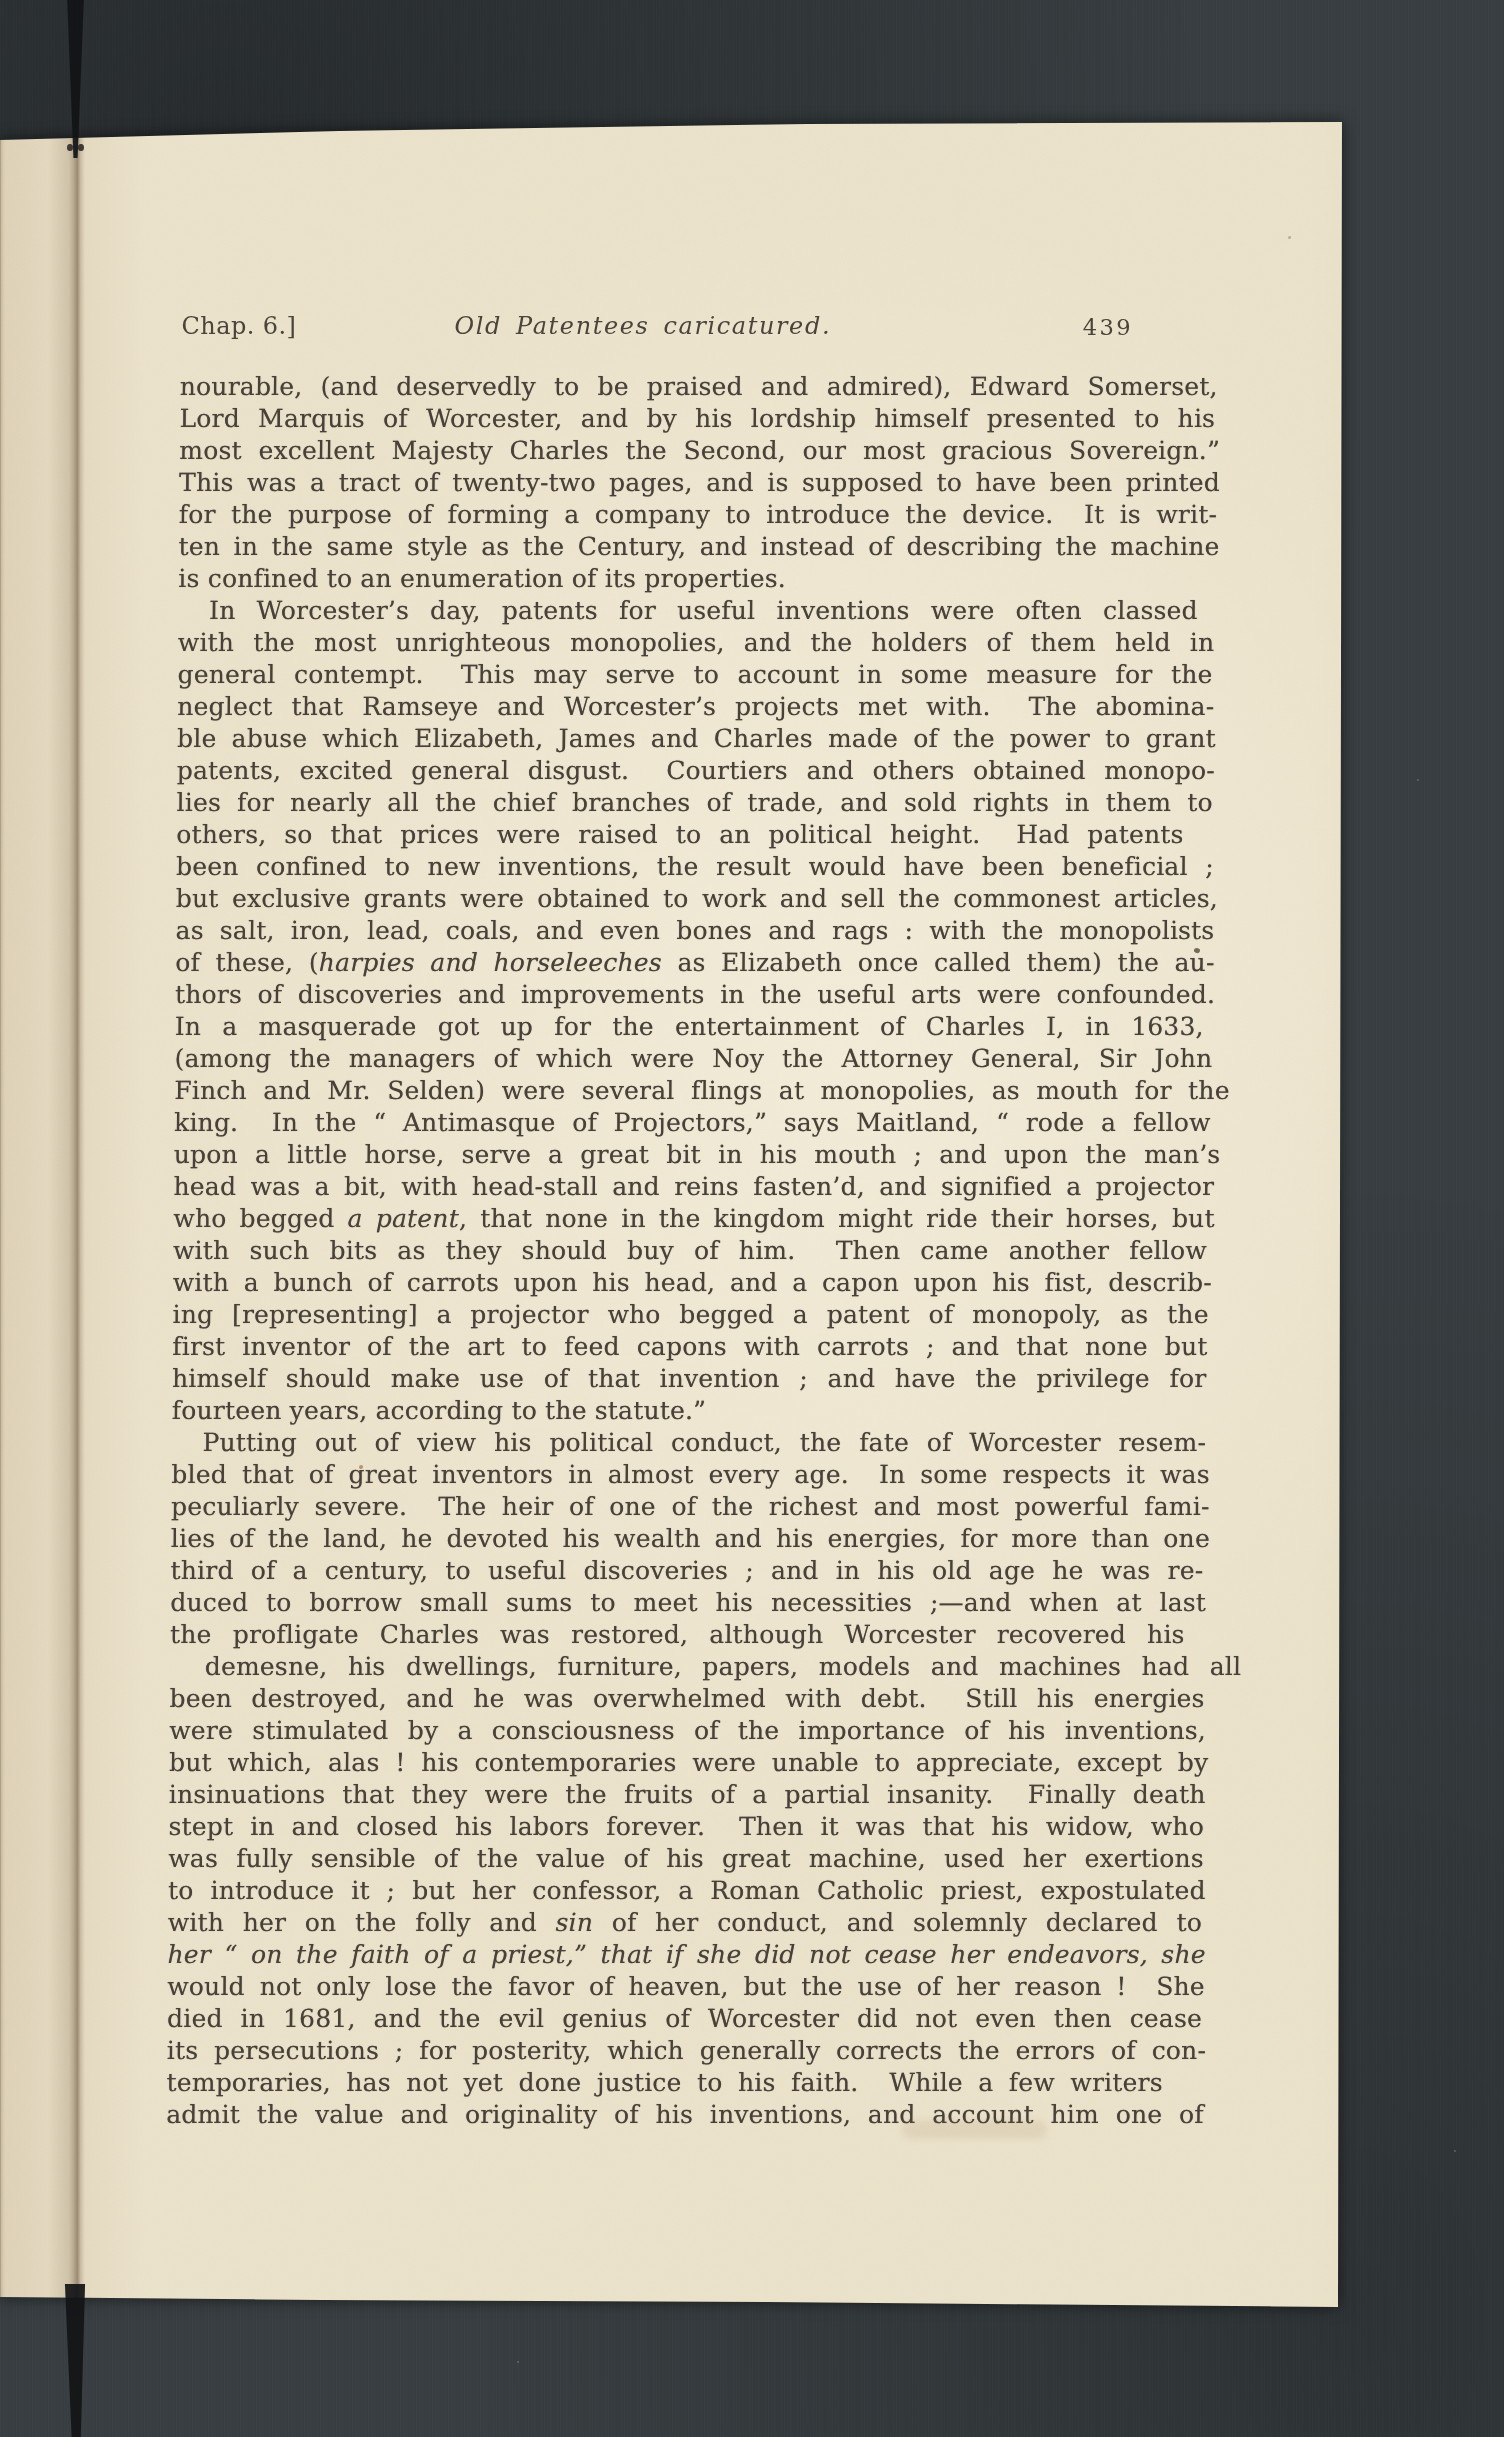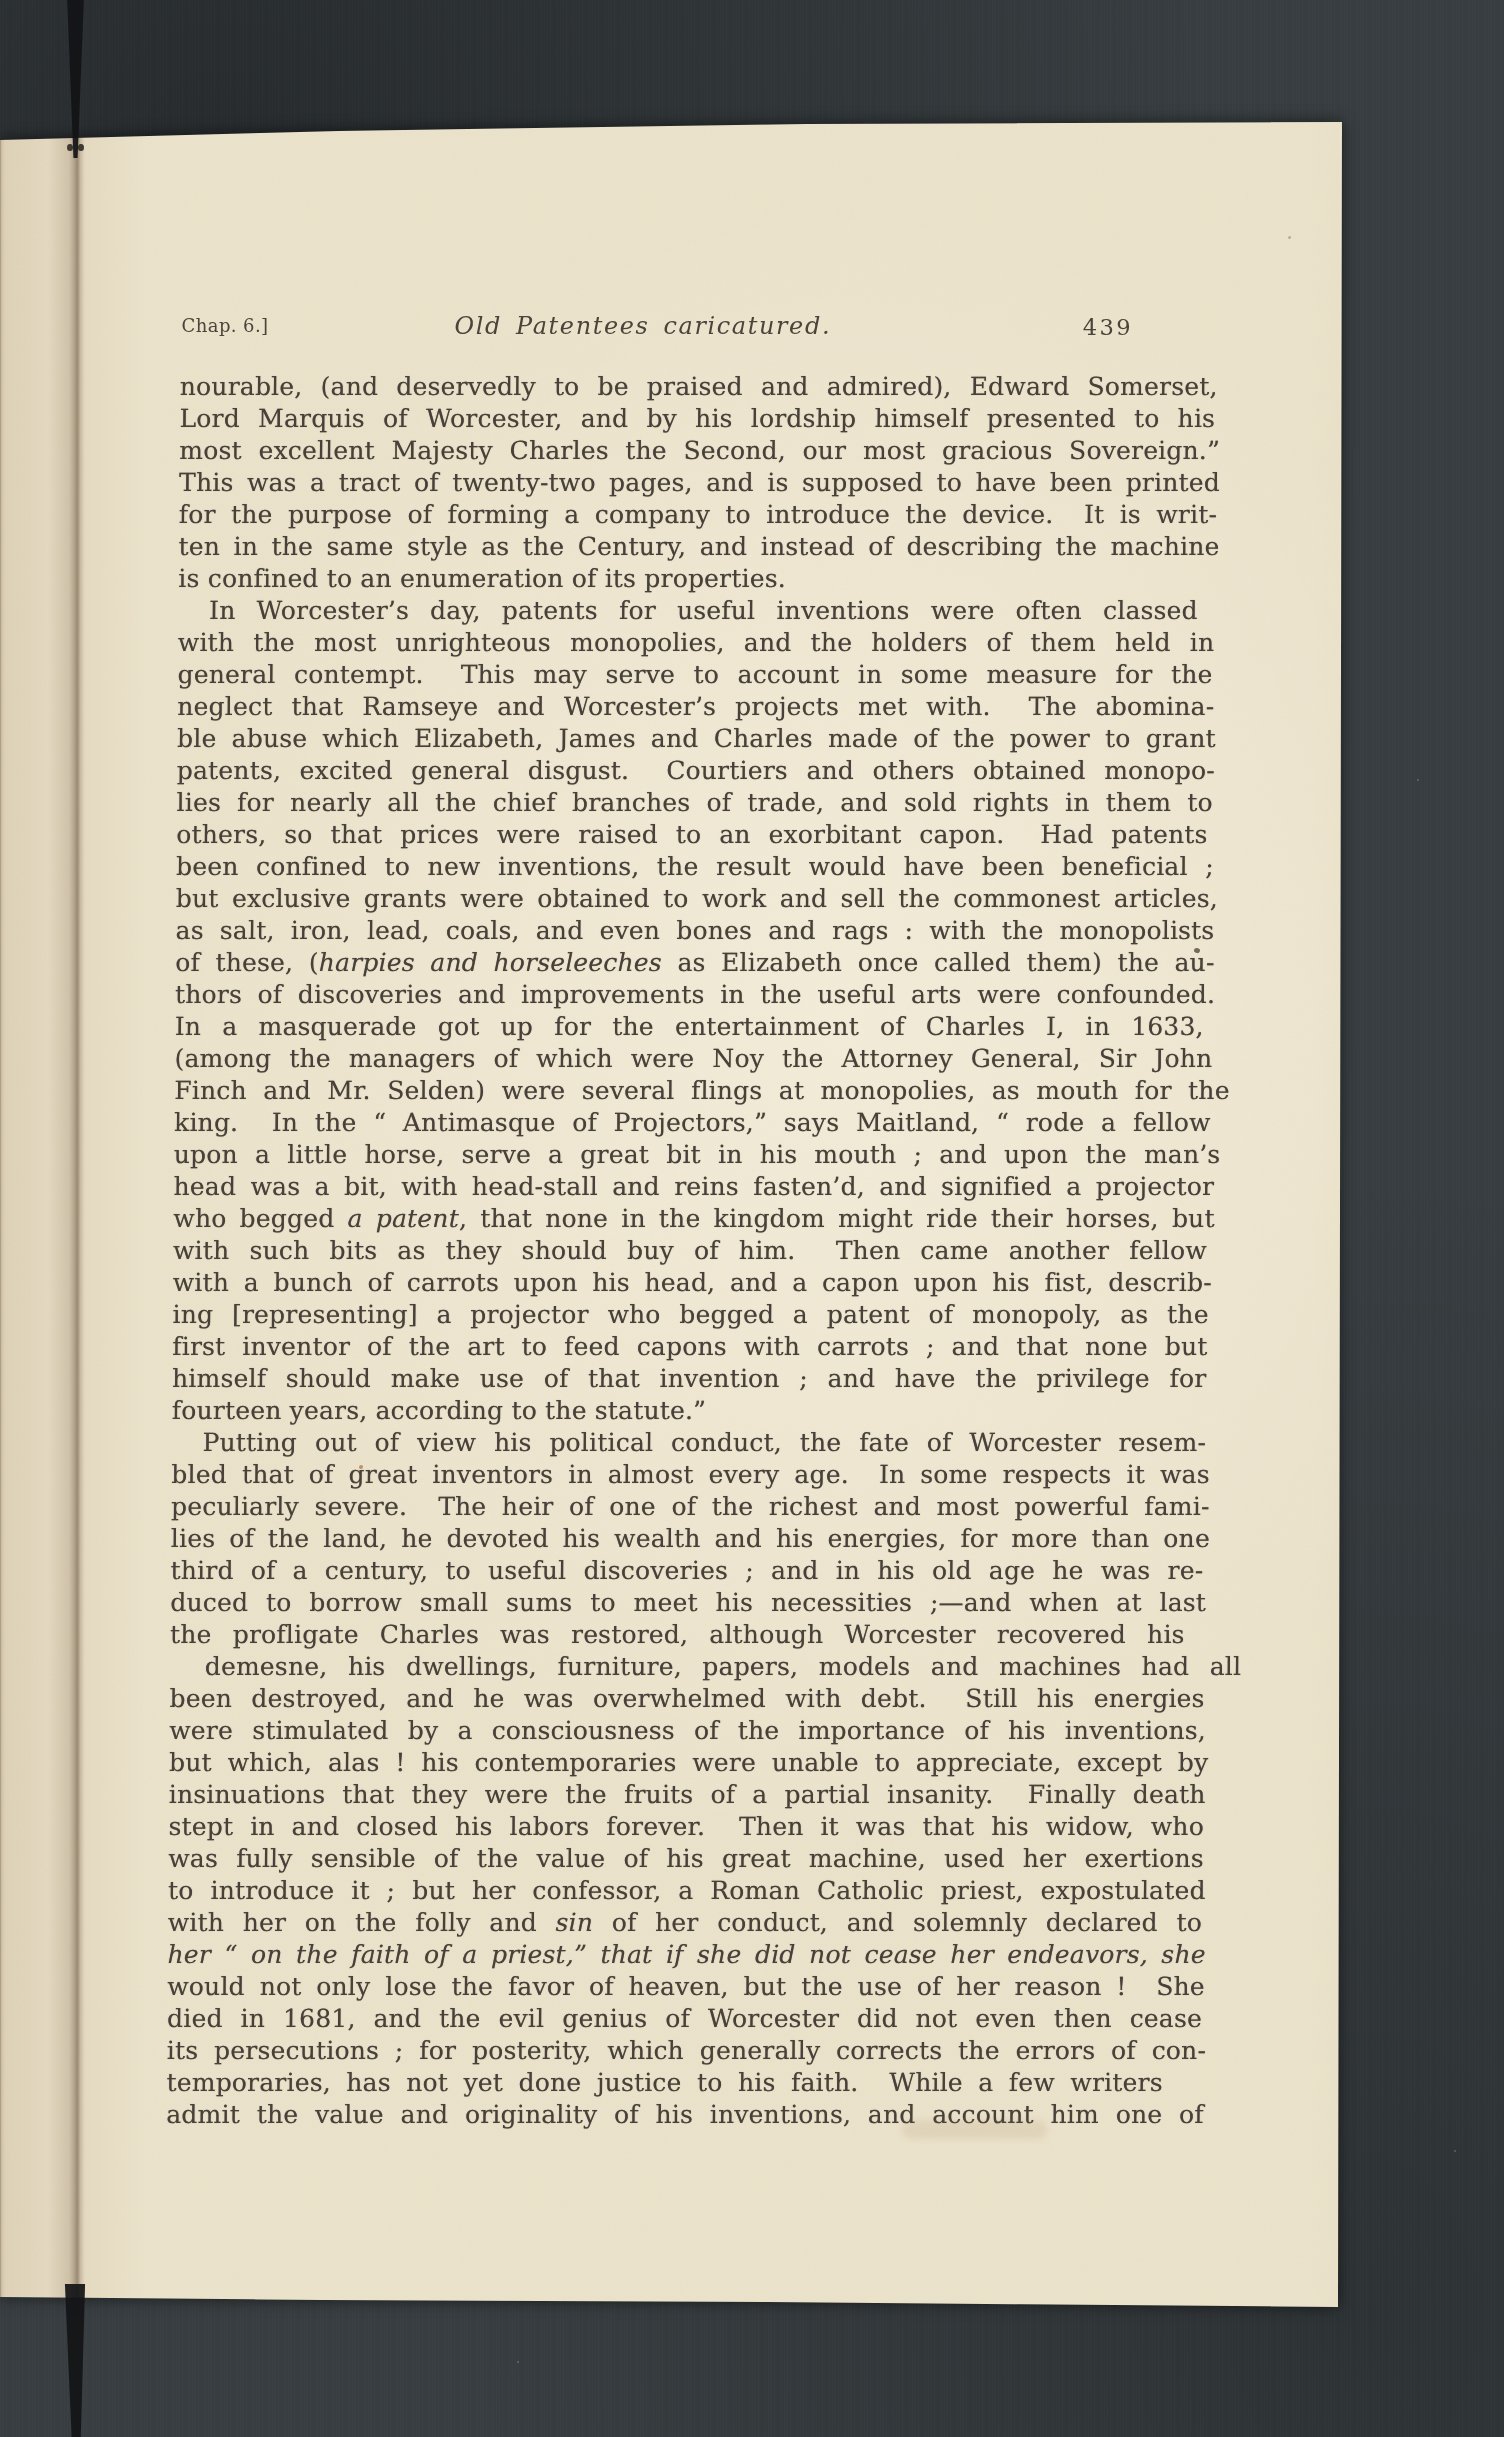--- a/index.html
+++ b/index.html
@@ -33,21 +33,21 @@
   .grain { position:absolute; inset:0; width:100%; height:100%; opacity:0.05; mix-blend-mode:multiply; pointer-events:none; }
   .gutter {
     position:absolute; left:69px; top:121px; width:16px; height:2189px;
     background:linear-gradient(90deg, rgba(90,65,40,0) 0%, rgba(90,65,40,0.16) 28%,
                rgba(70,50,30,0.40) 52%, rgba(90,65,40,0.14) 72%, rgba(90,65,40,0) 100%);
   }
   .edge-sliver { position:absolute; right:160px; top:122px; width:4.8px; height:2185px;
     background:linear-gradient(90deg, rgba(255,250,235,0.5), rgba(120,95,60,0.35)); opacity:.5; }
 
   .header { position:absolute; left:180px; top:309px; width:953px; height:36px; color:#4a443b; }
-  .chap   { position:absolute; left:1.6px; top:0; font-size:18px; line-height:34px; letter-spacing:0.4px; }
+  .chap   { position:absolute; left:1.6px; top:0; font-size:24px; line-height:34px; letter-spacing:0.4px; }
   .title  { position:absolute; left:0; right:27.4px; top:0; text-align:center; font-style:italic;
             font-size:24px; line-height:34px; letter-spacing:1.6px; word-spacing:4.8px; }
   .pagenum{ position:absolute; right:0; top:0.8px; font-size:22.6px; line-height:34px; letter-spacing:2.4px; }
 
   .body {
     position:absolute; left:180px; top:371px; width:953px;
     transform:skewX(-0.45deg); transform-origin:0 0;
     color:#474139;
   }
   .bline {
@@ -102,21 +102,21 @@
           <div class="bline" style="word-spacing: 7.2px;"><span class="ln">for the purpose of forming a company to introduce the device.  It is writ-</span></div>
           <div class="bline" style="word-spacing: 5.3px;"><span class="ln">ten in the same style as the Century, and instead of describing the machine</span></div>
           <div class="bline end"><span class="ln">is confined to an enumeration of its properties.</span></div>
           <div class="bline indent" style="word-spacing: 13px;"><span class="ln">In Worcester’s day, patents for useful inventions were often classed</span></div>
           <div class="bline" style="word-spacing: 11px;"><span class="ln">with the most unrighteous monopolies, and the holders of them held in</span></div>
           <div class="bline" style="word-spacing: 10.4px;"><span class="ln">general contempt.  This may serve to account in some measure for the</span></div>
           <div class="bline" style="word-spacing: 10.8px;"><span class="ln">neglect that Ramseye and Worcester’s projects met with.  The abomina-</span></div>
           <div class="bline" style="word-spacing: 7px;"><span class="ln">ble abuse which Elizabeth, James and Charles made of the power to grant</span></div>
           <div class="bline" style="word-spacing: 10.4px;"><span class="ln">patents, excited general disgust.  Courtiers and others obtained monopo-</span></div>
           <div class="bline" style="word-spacing: 8px;"><span class="ln">lies for nearly all the chief branches of trade, and sold rights in them to</span></div>
-          <div class="bline" style="word-spacing: 9.7px;"><span class="ln">others, so that prices were raised to an exorbitant capon.  Had patents</span></div>
+          <div class="bline" style="word-spacing: 9.7px;"><span class="ln">others, so that prices were raised to an political height.  Had patents</span></div>
           <div class="bline" style="word-spacing: 9.4px;"><span class="ln">been confined to new inventions, the result would have been beneficial ;</span></div>
           <div class="bline" style="word-spacing: 5.2px;"><span class="ln">but exclusive grants were obtained to work and sell the commonest articles,</span></div>
           <div class="bline" style="word-spacing: 8px;"><span class="ln">as salt, iron, lead, coals, and even bones and rags : with the monopolists</span></div>
           <div class="bline" style="word-spacing: 7.4px;"><span class="ln">of these, (<i>harpies and horseleeches</i> as Elizabeth once called them) the au-</span></div>
           <div class="bline" style="word-spacing: 7.4px;"><span class="ln">thors of discoveries and improvements in the useful arts were confounded.</span></div>
           <div class="bline" style="word-spacing: 13px;"><span class="ln">In a masquerade got up for the entertainment of Charles I, in 1633,</span></div>
           <div class="bline" style="word-spacing: 9.8px;"><span class="ln">(among the managers of which were Noy the Attorney General, Sir John</span></div>
           <div class="bline" style="word-spacing: 8.3px;"><span class="ln">Finch and Mr. Selden) were several flings at monopolies, as mouth for the</span></div>
           <div class="bline" style="word-spacing: 8.6px;"><span class="ln">king.  In the “ Antimasque of Projectors,” says Maitland, “ rode a fellow</span></div>
           <div class="bline" style="word-spacing: 9px;"><span class="ln">upon a little horse, serve a great bit in his mouth ; and upon the man’s</span></div>

